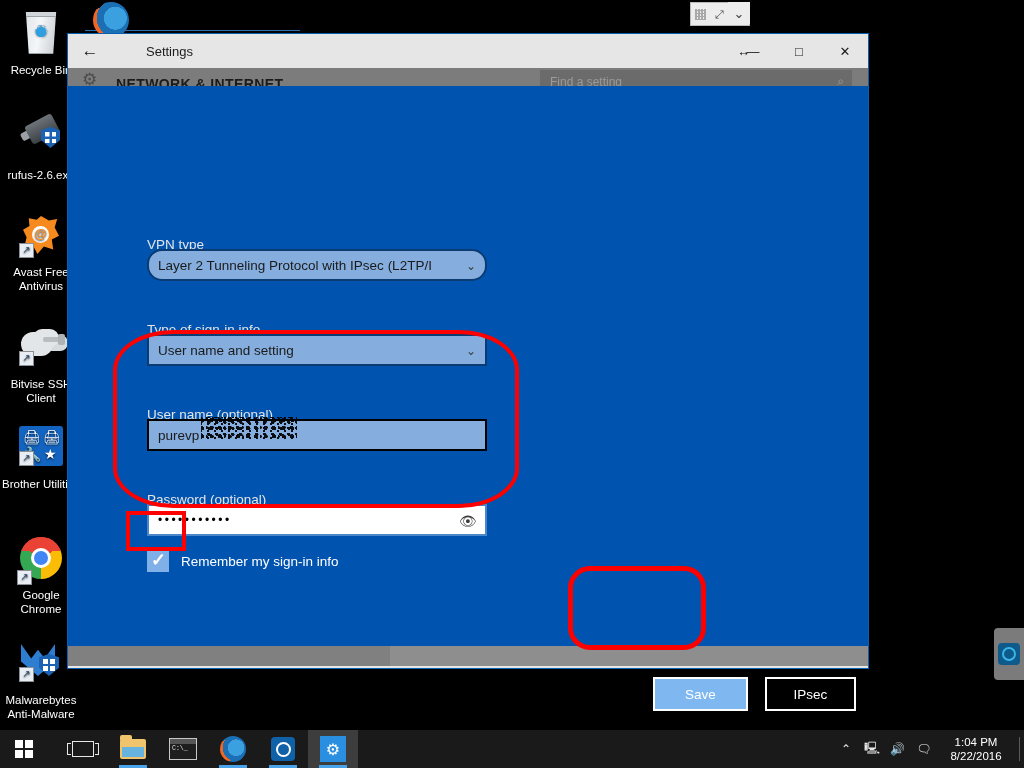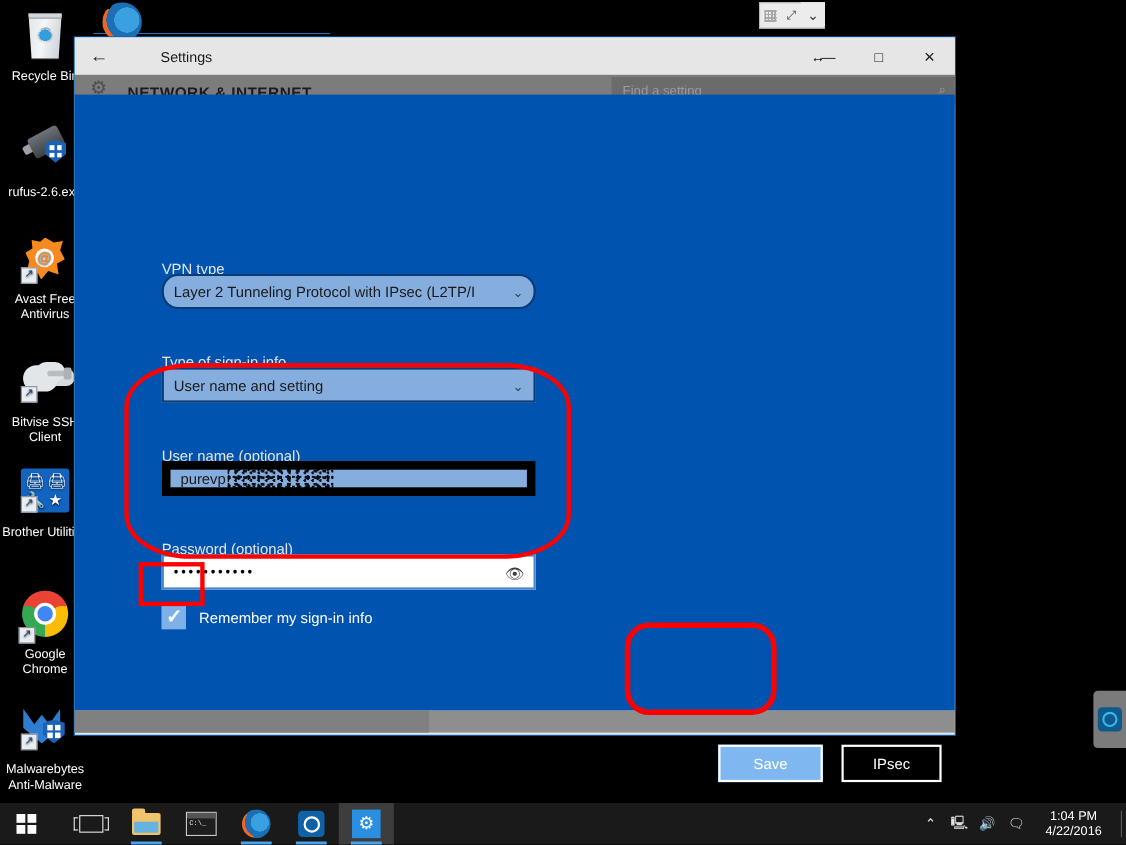--- a/index.html
+++ b/index.html
@@ -237,21 +237,21 @@
   }
   .sh-gear{
     position:absolute; left:14px; top:2px; width:20px;height:20px;
     color:#4c4c4c; font-size:17px; line-height:20px;
   }
   .sh-title{
     position:absolute; left:48px; top:8px;
     font-size:14px; font-weight:bold; color:#1b1b1b; letter-spacing:.4px;
   }
   .sh-search{
-    position:absolute; left:488px; top:2px; width:312px; height:24px;
+    position:absolute; left:472px; top:2px; width:312px; height:24px;
     background:#6b6b6b;
   }
   .sh-search span{
     position:absolute; left:10px; top:5px; font-size:12px; color:#9b9b9b;
   }
   .sh-search .mag{ left:auto; right:8px; top:4px; color:#9b9b9b; font-size:12px; }
 
   
   #vpn-dialog{
     position:absolute; left:0; top:52px; width:800px; height:560px;
@@ -275,21 +275,21 @@
     font-size:13.5px; color:#1a1a1a; margin-left:9px;
     white-space:nowrap; overflow:hidden;
   }
   .combo .chev{
     position:absolute; right:9px; top:8px; font-size:12px; color:#3a3a3a;
   }
   .txtbox{
     position:absolute; width:340px; height:32px;
     box-sizing:border-box; display:flex; align-items:center;
   }
-  .txtbox.filled{ background:#85aede; border:8px solid #000000; }
+  .txtbox.filled{ background:#85aede; border:2px solid #000000; }
   .txtbox.white{ background:#ffffff; border:2px solid #4a86c8; }
   .txtbox .val{
     font-size:13.5px; color:#1a1a1a; margin-left:9px; position:relative;
   }
   .txtbox .pw{
     font-size:12px; color:#000; margin-left:9px; letter-spacing:2.5px;
   }
   #redaction{
     position:absolute; left:52px; top:-4px; width:96px; height:22px;
     background:
@@ -637,19 +637,19 @@
       <span class="gear-tb">⚙</span>
     </div>
 
     <div id="tray">
       <div class="tray-ic">⌃</div>
       <div class="tray-ic">🖳</div>
       <div class="tray-ic">🔊</div>
       <div class="tray-ic">🗨</div>
       <div id="clock">
         <div>1:04 PM</div>
-        <div>4/22/2016</div>
+        <div>8/22/2016</div>
       </div>
       <div id="tray-edge"></div>
     </div>
   </div>
 
 </div>
 
 </body></html>

